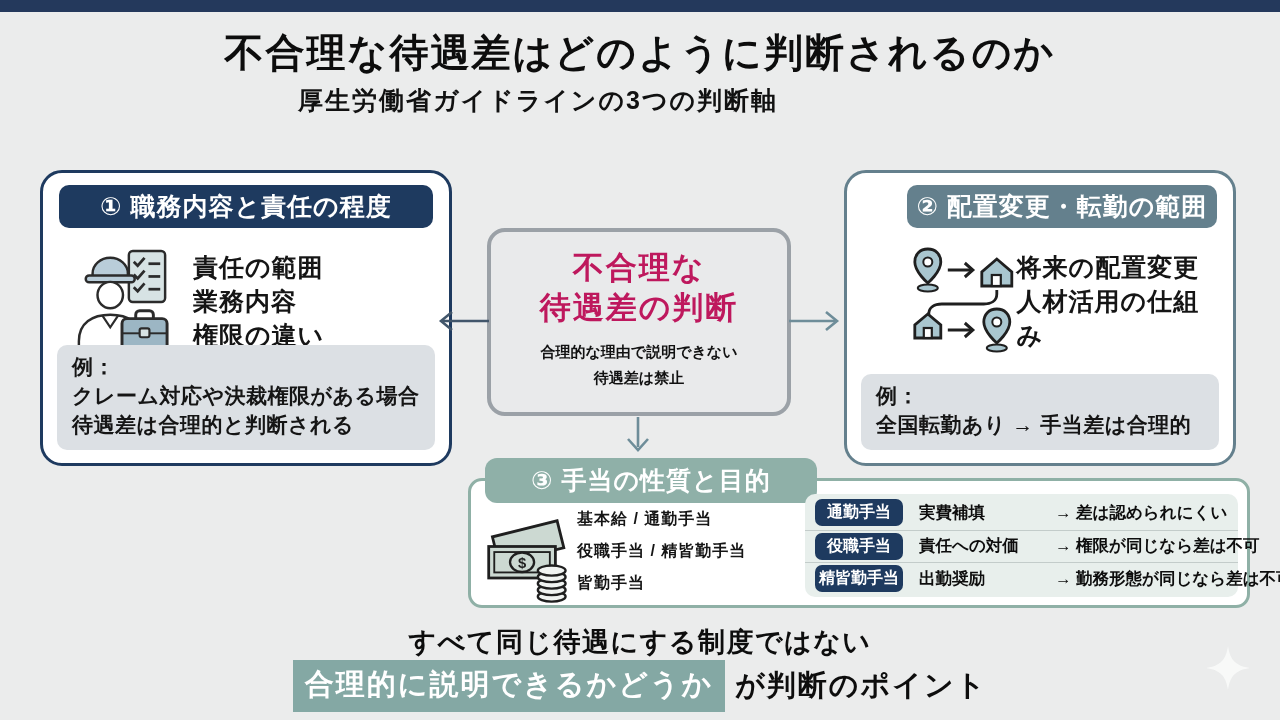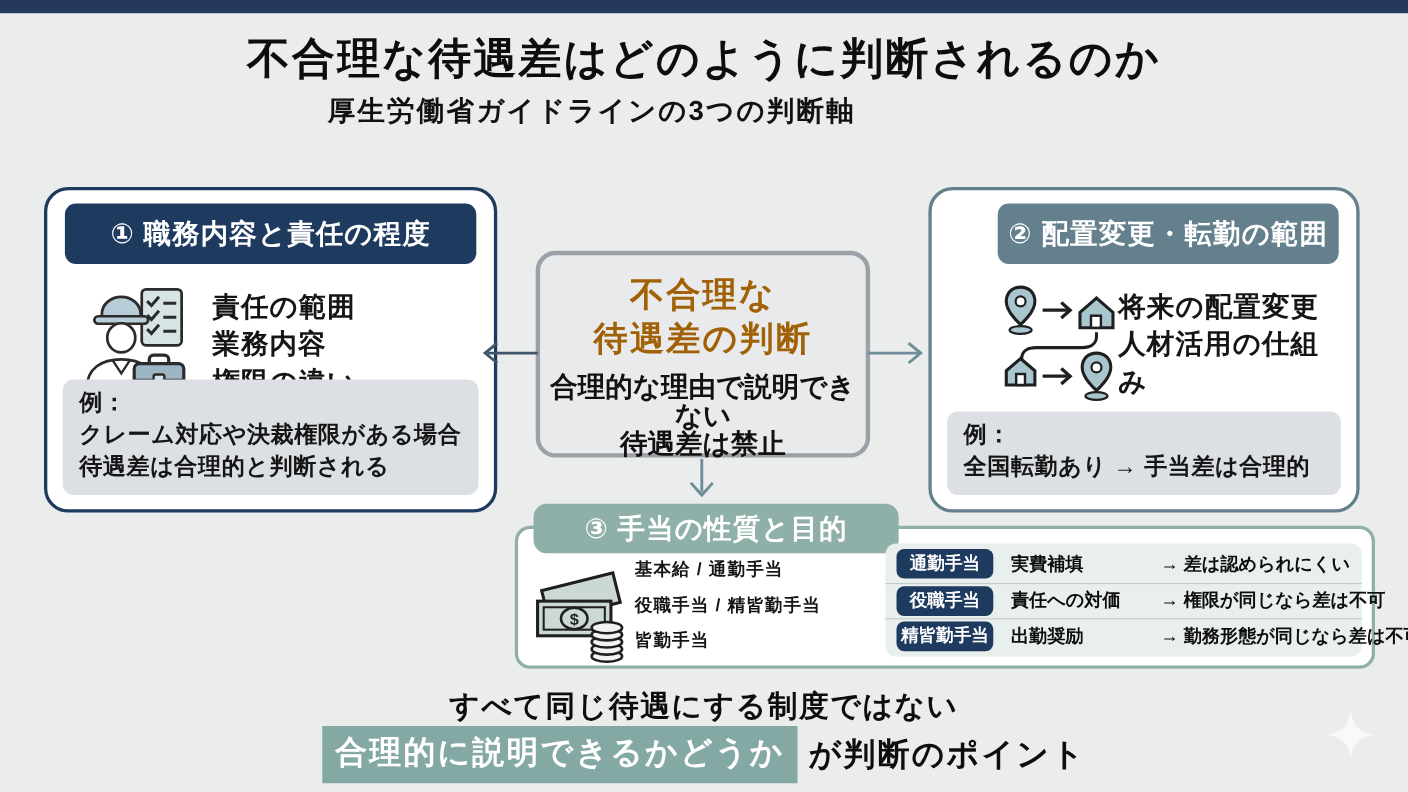--- a/index.html
+++ b/index.html
@@ -33,43 +33,43 @@
     position:absolute;left:0;top:84px;width:1076px;text-align:center;
     font-size:25px;font-weight:700;letter-spacing:2px;color:#111;
   }
   
   .panel{
     position:absolute;background:#fff;border-radius:22px;
   }
   .panel.p1{left:40px;top:170px;width:412px;height:296px;border:3px solid var(--navy);}
   .panel.p2{left:844px;top:170px;width:392px;height:296px;border:3px solid var(--slate-header);padding-left:44px;}
   .panel-header{
-    margin:12px 16px 0;height:55px;border-radius:10px;
+    margin:12px 16px 0;height:43px;border-radius:10px;
     display:flex;align-items:center;justify-content:center;
     color:#fff;font-size:25px;font-weight:700;letter-spacing:1px;
   }
   .p1 .panel-header{background:var(--navy);}
   .p2 .panel-header{background:var(--slate-header);}
   .panel-content{display:flex;align-items:flex-start;}
   .p1 .panel-content{padding:18px 8px 0 30px;gap:22px;}
   .p2 .panel-content{padding:18px 8px 0 20px;}
   .item-list{list-style:none;font-size:25px;font-weight:700;line-height:34px;padding-top:4px;letter-spacing:1px;}
   .example{
     position:absolute;left:14px;right:14px;bottom:13px;
     background:var(--example-bg);border-radius:10px;
     padding:8px 15px 10px;font-size:21px;font-weight:700;line-height:1.38;letter-spacing:0.5px;
   }
   
   .center-box{
     position:absolute;left:487px;top:228px;width:304px;height:188px;
     background:#e9eaeb;border:4px solid var(--center-border);border-radius:18px;
     text-align:center;padding-top:16px;
   }
-  .center-title{font-size:31px;font-weight:700;line-height:40px;letter-spacing:2px;color:#a16207;}
-  .center-sub{font-size:25px;font-weight:700;line-height:26px;margin-top:11px;color:#111;}
+  .center-title{font-size:31px;font-weight:700;line-height:40px;letter-spacing:2px;color:#be185d;}
+  .center-sub{font-size:15px;font-weight:700;line-height:26px;margin-top:11px;color:#111;}
   
   .arrow{position:absolute;}
   .arrow-left{left:433px;top:307px;color:var(--arrow-dark);}
   .arrow-right{left:789px;top:307px;color:var(--arrow-teal);}
   .arrow-down{left:623px;top:417px;color:var(--arrow-teal);}
   
   .panel3{
     position:absolute;left:468px;top:478px;width:782px;height:130px;
     background:#fff;border:3px solid #8fb0a6;border-radius:14px;
   }

